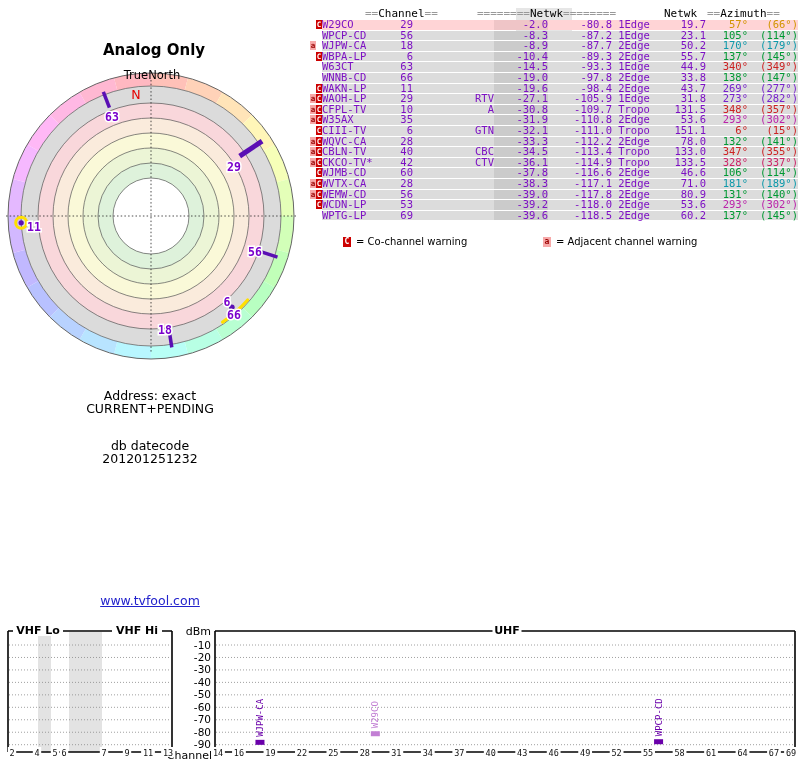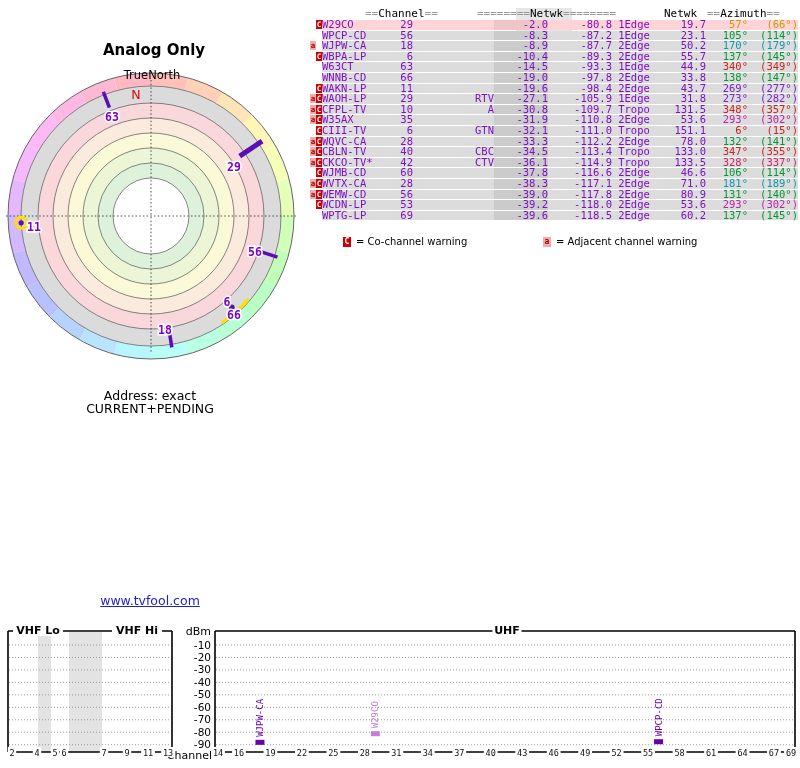--- a/index.html
+++ b/index.html
@@ -149,20 +149,24 @@
     </span>
   </div>
 </div>
 
 <div class="abs" id="criteria">
   <div id="crit-lines">
       <div class="crit-line">Address: exact</div>
       <div class="crit-line">CURRENT+PENDING</div>
     </div>
   <div id="crit-gap"></div>
+  <div id="crit-db">
+      <div class="crit-line">db datecode</div>
+      <div class="crit-line">201201251232</div>
+    </div>
 </div>
 
 <div class="abs" id="linkwrap">
   <a href="#">www.tvfool.com</a>
 </div>
 
 <svg class="abs" id="spectrum-svg" style="left:0;top:620px;" width="800" height="148" viewBox="0 0 800 148">
     <rect x="38" y="12" width="13" height="120" fill="#E3E3E3"></rect>
     <rect x="69" y="12" width="33" height="120" fill="#E3E3E3"></rect>
     <line x1="9" y1="25" x2="171" y2="25" stroke="#888" stroke-width="0.8" stroke-dasharray="1 2"></line>

